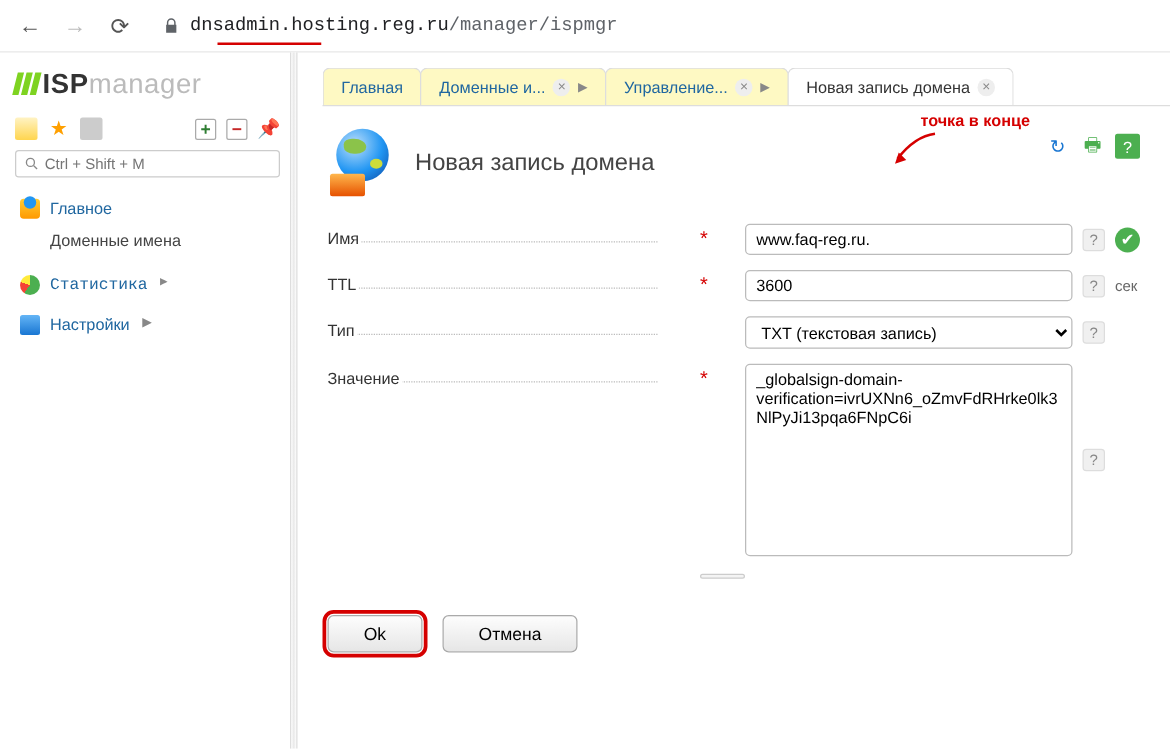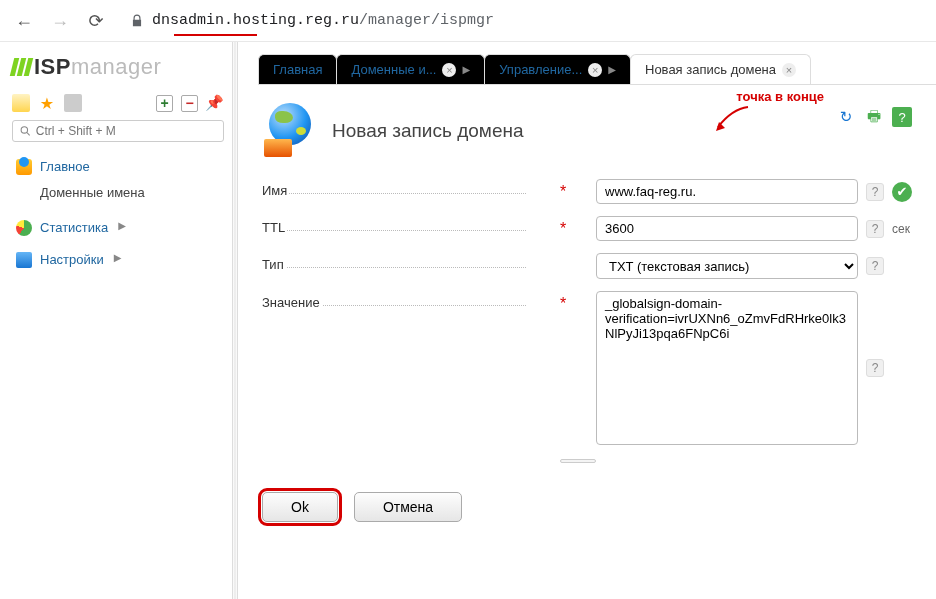--- a/index.html
+++ b/index.html
@@ -45,21 +45,21 @@
 .ni-icon.mon { background: linear-gradient(#64b5f6,#1976d2); border-radius: 2px; }
 
 
 .divider { width: 6px; background: linear-gradient(to right, #fff, #e8e8e8, #fff); border-left: 1px solid #ddd; border-right: 1px solid #ddd; }
 
 
 .main { flex: 1; padding: 0; }
 
 
 .tabs { display: flex; align-items: center; margin-top: 12px; margin-left: 20px; border-bottom: 1px solid #ddd; }
-.tab { display: flex; align-items: center; gap: 6px; padding: 7px 14px; font-size: 13px; color: #2067a0; background: #000000; border: 1px solid #ddd; border-bottom: none; border-radius: 6px 6px 0 0; margin-right: -1px; cursor: pointer; }
+.tab { display: flex; align-items: center; gap: 6px; padding: 7px 14px; font-size: 13px; color: #2067a0; background: #fef9c3; border: 1px solid #ddd; border-bottom: none; border-radius: 6px 6px 0 0; margin-right: -1px; cursor: pointer; }
 .tab.active { background: #fff; color: #333; position: relative; z-index: 2; }
 .tab .close { width: 14px; height: 14px; border-radius: 50%; background: #eee; color: #888; font-size: 11px; display: flex; align-items: center; justify-content: center; cursor: pointer; }
 
 
 .content { padding: 18px 24px; position: relative; }
 .page-head { display: flex; align-items: center; gap: 14px; margin-bottom: 20px; }
 .big-icon { width: 56px; height: 56px; position: relative; }
 .big-icon .earth { width: 42px; height: 42px; border-radius: 50%; background: radial-gradient(circle at 35% 30%, #bbdefb, #2196f3 55%, #0d47a1); position: absolute; left: 7px; top: 0; }
 .big-icon .earth:before { content:''; position:absolute; width:18px; height:12px; background:#8bc34a; border-radius:40% 60% 50% 50%; left:6px; top:8px; }
 .big-icon .earth:after { content:''; position:absolute; width:10px; height:8px; background:#cddc39; border-radius:50%; right:5px; bottom:10px; }
@@ -140,21 +140,21 @@
         </svg>
       <input placeholder="Ctrl + Shift + M" style="">
     </div>
     <div class="nav-item">
       <span class="ni-icon globe"></span>
       <span>Главное</span>
     </div>
     <div class="nav-item sub">
       <span>Доменные имена</span>
     </div>
-    <div class="nav-item" style="margin-top:10px;">
+    <div class="nav-item" style="margin-top:10px;font-family:Liberation Mono, monospace;">
       <span class="ni-icon pie"></span>
       <span>Статистика</span>
       <span class="chev">▶</span>
     </div>
     <div class="nav-item" style="margin-top:6px;">
       <span class="ni-icon mon"></span>
       <span>Настройки</span>
       <span class="chev">▶</span>
     </div>
   </div>

